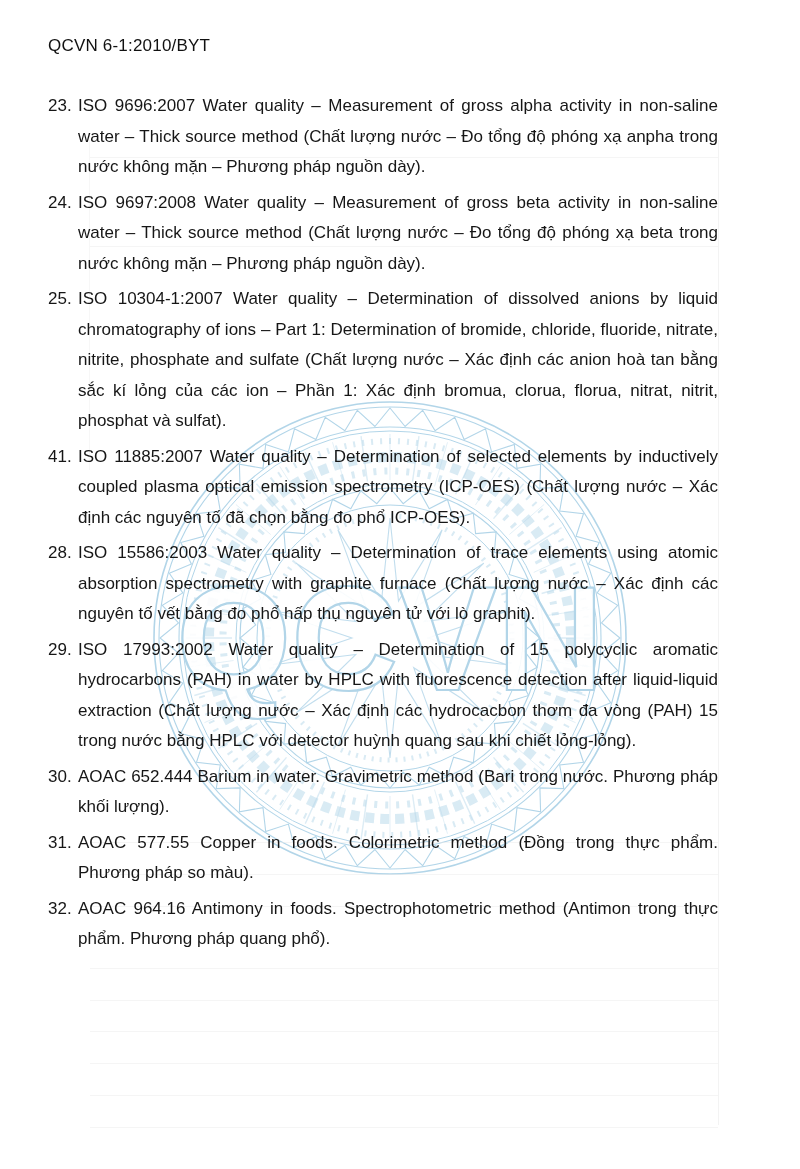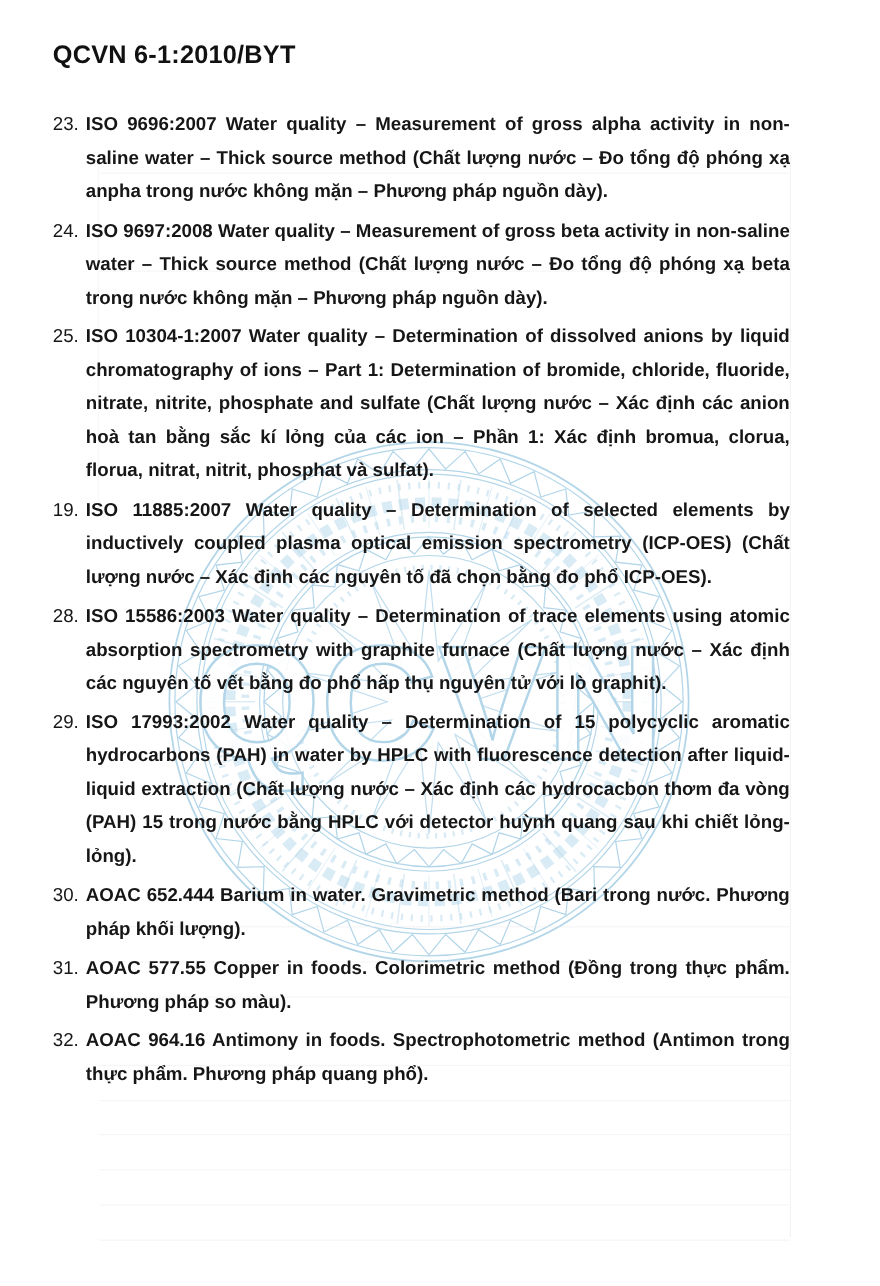--- a/index.html
+++ b/index.html
@@ -17,32 +17,32 @@
     z-index:0;opacity:.8;pointer-events:none;
   }
   
   .art{position:absolute;background:#e9e9e9;z-index:1;pointer-events:none;}
   
   .content{
     position:relative;z-index:2;
     padding:36px 82px 0 48px;color:#161616;
   }
   .header{
-    font-size:23px;font-weight:bold;letter-spacing:.2px;
+    font-size:17px;font-weight:normal;letter-spacing:.2px;
     margin:0 0 35px 0;color:#111;
   }
   .item{display:flex;margin-bottom:5px;}
   .num{
     flex:0 0 30px;width:30px;
     font-size:17px;line-height:30.5px;
   }
   .txt{
     flex:1;margin:0;
     font-size:17px;line-height:30.5px;
-    text-align:justify;text-justify:inter-word;font-weight:bold;
+    text-align:justify;text-justify:inter-word;
   }
 </style>
 </head>
 <body>
 
 <div class="page">
 
   <svg class="watermark" viewBox="0 0 480 480" id="wm-svg">
       <circle cx="240" cy="240" r="236" fill="none" stroke="#9fcbe3" stroke-width="1.6"></circle>
       <circle cx="240" cy="240" r="231" fill="none" stroke="#9fcbe3" stroke-width="1.1"></circle>
@@ -131,21 +131,21 @@
       </div>
       <div class="item">
         <span class="num">24.</span>
         <p class="txt">ISO 9697:2008 Water quality – Measurement of gross beta activity in non-saline water – Thick source method (Chất lượng nước – Đo tổng độ phóng xạ beta trong nước không mặn – Phương pháp nguồn dày).</p>
       </div>
       <div class="item">
         <span class="num">25.</span>
         <p class="txt">ISO 10304-1:2007 Water quality – Determination of dissolved anions by liquid chromatography of ions – Part 1: Determination of bromide, chloride, fluoride, nitrate, nitrite, phosphate and sulfate (Chất lượng nước – Xác định các anion hoà tan bằng sắc kí lỏng của các ion – Phần 1: Xác định bromua, clorua, florua, nitrat, nitrit, phosphat và sulfat).</p>
       </div>
       <div class="item">
-        <span class="num">19.</span>
+        <span class="num">41.</span>
         <p class="txt">ISO 11885:2007 Water quality – Determination of selected elements by inductively coupled plasma optical emission spectrometry (ICP-OES) (Chất lượng nước – Xác định các nguyên tố đã chọn bằng đo phổ ICP-OES).</p>
       </div>
       <div class="item">
         <span class="num">28.</span>
         <p class="txt">ISO 15586:2003 Water quality – Determination of trace elements using atomic absorption spectrometry with graphite furnace (Chất lượng nước – Xác định các nguyên tố vết bằng đo phổ hấp thụ nguyên tử với lò graphit).</p>
       </div>
       <div class="item">
         <span class="num">29.</span>
         <p class="txt">ISO 17993:2002 Water quality – Determination of 15 polycyclic aromatic hydrocarbons (PAH) in water by HPLC with fluorescence detection after liquid-liquid extraction (Chất lượng nước – Xác định các hydrocacbon thơm đa vòng (PAH) 15 trong nước bằng HPLC với detector huỳnh quang sau khi chiết lỏng-lỏng).</p>
       </div>

